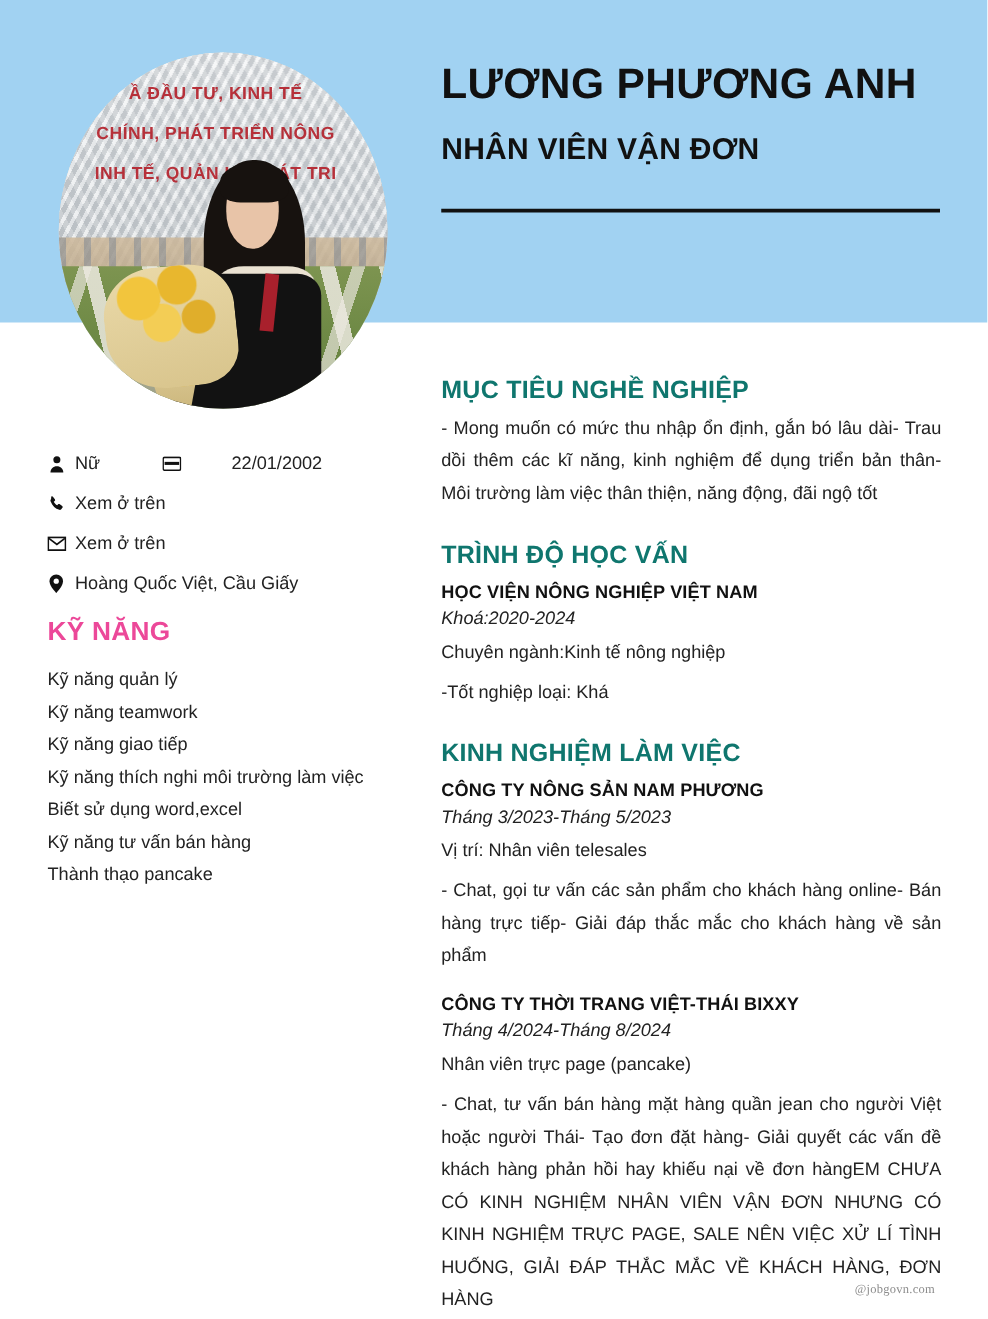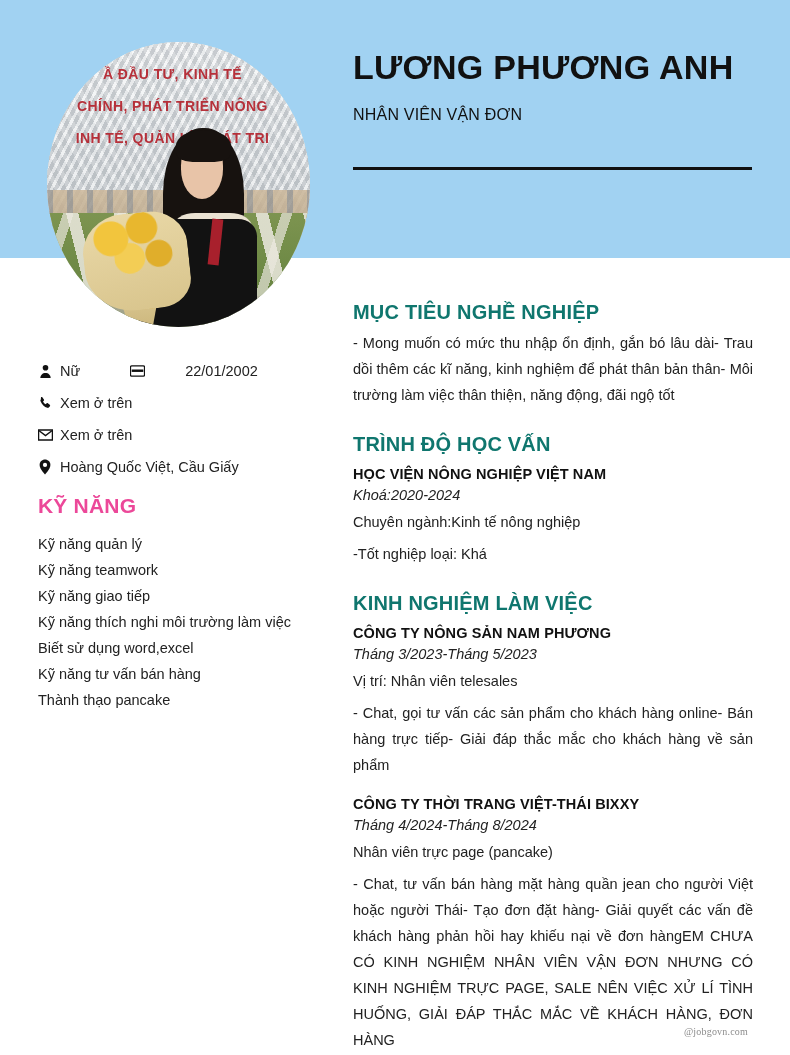--- a/index.html
+++ b/index.html
@@ -168,22 +168,22 @@
     left: 353px; top: 48px;
     font-size: 34px;
     font-weight: 700;
     letter-spacing: .3px;
     color: #111111;
     line-height: 1.15;
   }
   .hdr-role {
     position: absolute;
     left: 353px; top: 106px;
-    font-size: 16px;
-    font-weight: 400;
+    font-size: 24px;
+    font-weight: 700;
     color: #111111;
     letter-spacing: .2px;
   }
   .hdr-rule {
     position: absolute;
     left: 353px; top: 167px;
     width: 399px; height: 3px;
     background: #111111;
   }
 
@@ -393,21 +393,21 @@
       <li>Kỹ năng thích nghi môi trường làm việc</li>
       <li>Biết sử dụng word,excel</li>
       <li>Kỹ năng tư vấn bán hàng</li>
       <li>Thành thạo pancake</li>
     </ul>
   </div>
 
   <div class="right-col">
 
     <div class="sec-title">MỤC TIÊU NGHỀ NGHIỆP</div>
-    <div class="body-text">- Mong muốn có mức thu nhập ổn định, gắn bó lâu dài- Trau dồi thêm các kĩ năng, kinh nghiệm để phát thân bản thân- Môi trường làm việc thân thiện, năng động, đãi ngộ tốt</div>
+    <div class="body-text">- Mong muốn có mức thu nhập ổn định, gắn bó lâu dài- Trau dồi thêm các kĩ năng, kinh nghiệm để dụng triển bản thân- Môi trường làm việc thân thiện, năng động, đãi ngộ tốt</div>
 
     <div class="sec-title sec-gap">TRÌNH ĐỘ HỌC VẤN</div>
     <div class="org">HỌC VIỆN NÔNG NGHIỆP VIỆT NAM</div>
     <div class="period">Khoá:2020-2024</div>
     <div class="line">Chuyên ngành:Kinh tế nông nghiệp</div>
     <div class="line">-Tốt nghiệp loại: Khá</div>
 
     <div class="sec-title sec-gap">KINH NGHIỆM LÀM VIỆC</div>
 
     <div>

